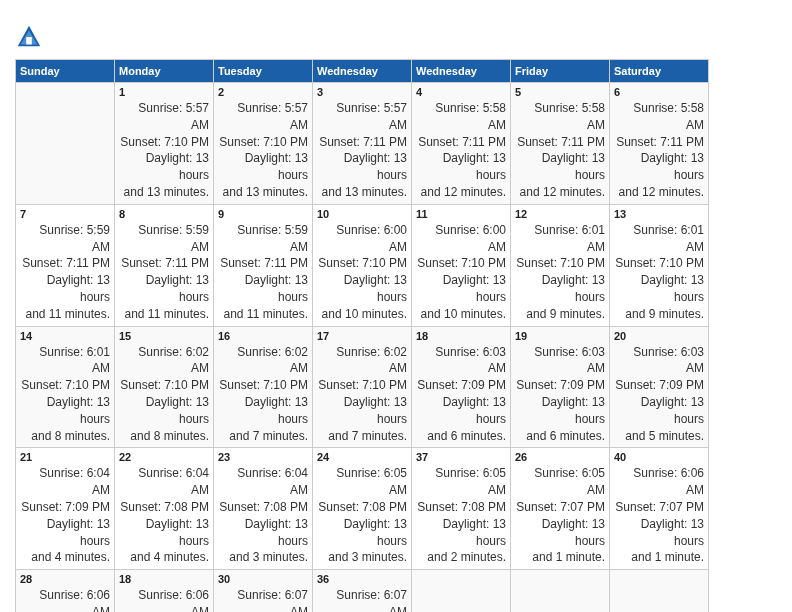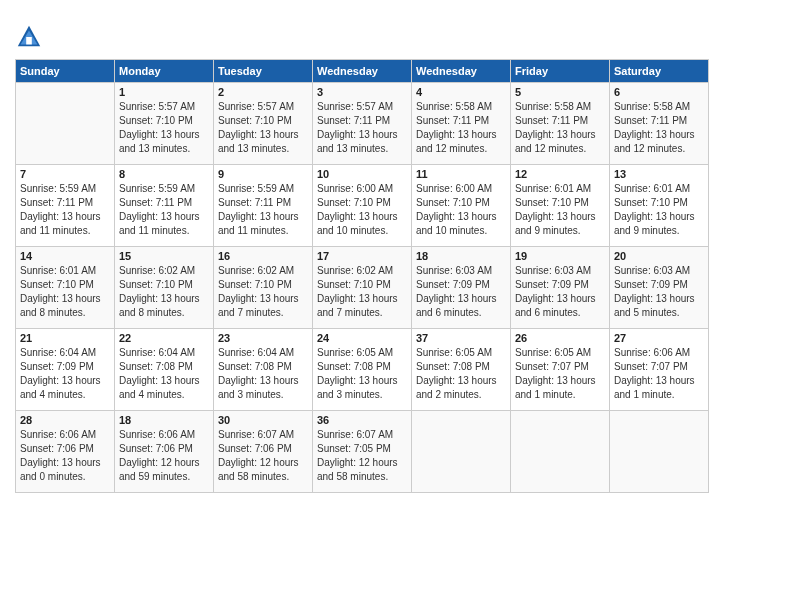--- a/index.html
+++ b/index.html
@@ -86,23 +86,24 @@
       background-color: #fff;
     }
     .day-num {
       font-size: 11px;
       font-weight: bold;
       color: #222;
       display: block;
       margin-bottom: 2px;
     }
     .day-info {
-      font-size: 10px;
+      font-size: 12px;
       line-height: 1.4;
       color: #333;
+      text-align: right;
     }
   </style>
 </head>
 <body>
 
 <div class="page">
   <div class="header">
     <div class="logo">
       <svg class="logo-icon" viewBox="0 0 30 30">
         <polygon points="15,3 27,25 3,25" fill="#1a5fa8"></polygon>
@@ -239,21 +240,21 @@
           </td>
           <td>
             <span class="day-num">37</span>
             <div class="day-info">Sunrise: 6:05 AM<br>Sunset: 7:08 PM<br>Daylight: 13 hours<br>and 2 minutes.</div>
           </td>
           <td>
             <span class="day-num">26</span>
             <div class="day-info">Sunrise: 6:05 AM<br>Sunset: 7:07 PM<br>Daylight: 13 hours<br>and 1 minute.</div>
           </td>
           <td>
-            <span class="day-num">27</span>
+            <span class="day-num">40</span>
             <div class="day-info">Sunrise: 6:06 AM<br>Sunset: 7:07 PM<br>Daylight: 13 hours<br>and 1 minute.</div>
           </td>
         </tr>
         <tr>
           <td>
             <span class="day-num">28</span>
             <div class="day-info">Sunrise: 6:06 AM<br>Sunset: 7:06 PM<br>Daylight: 13 hours<br>and 0 minutes.</div>
           </td>
           <td>
             <span class="day-num">18</span>

